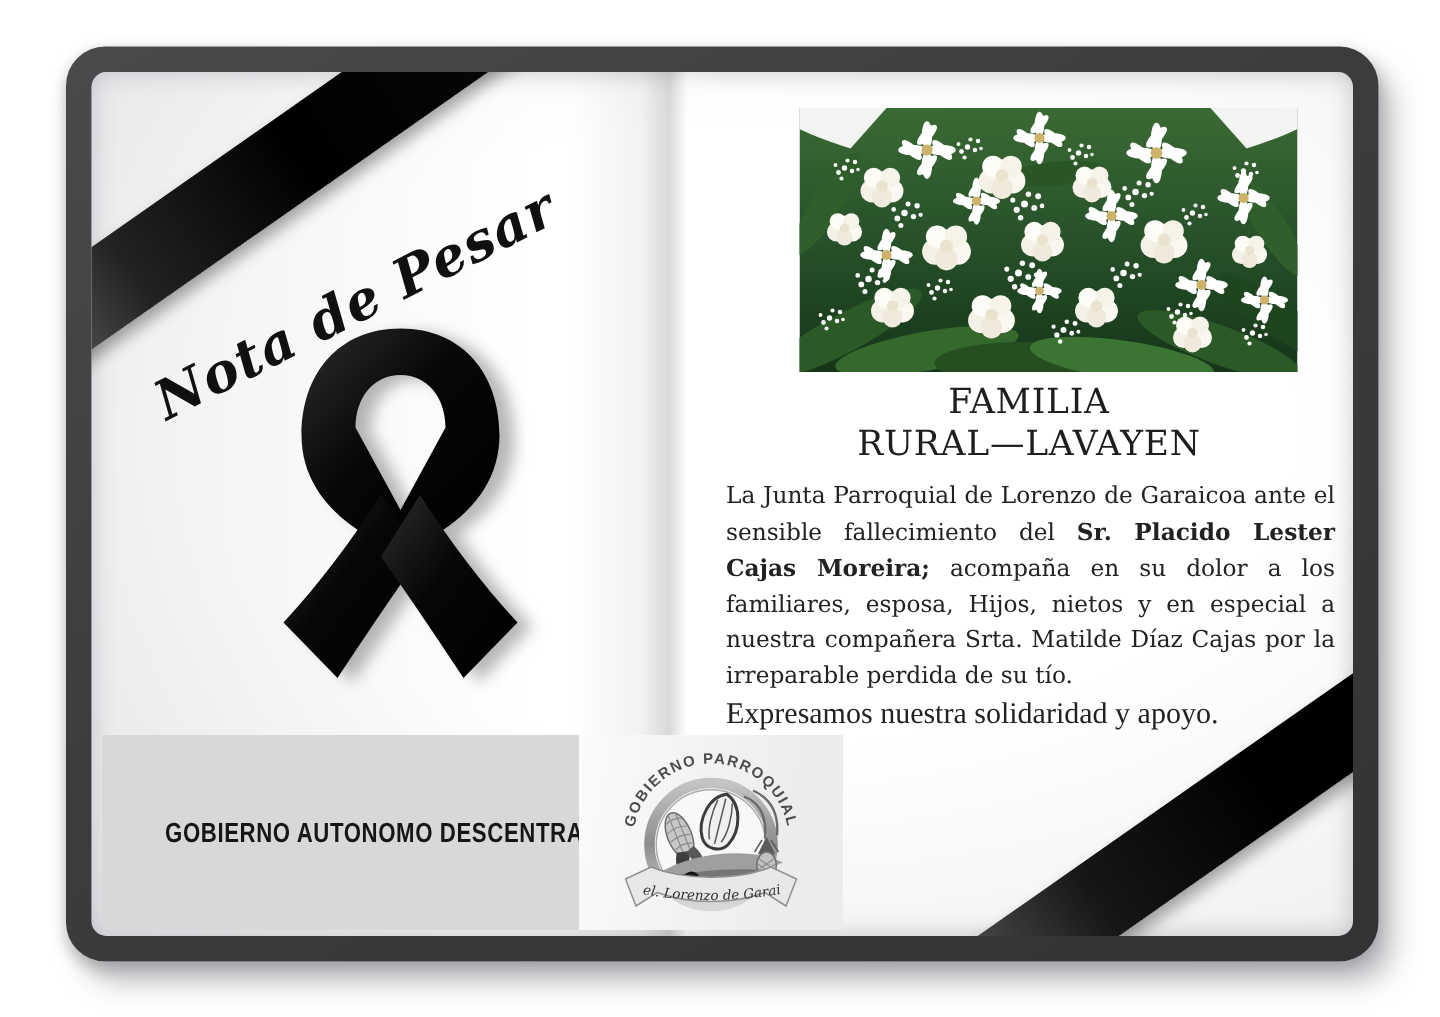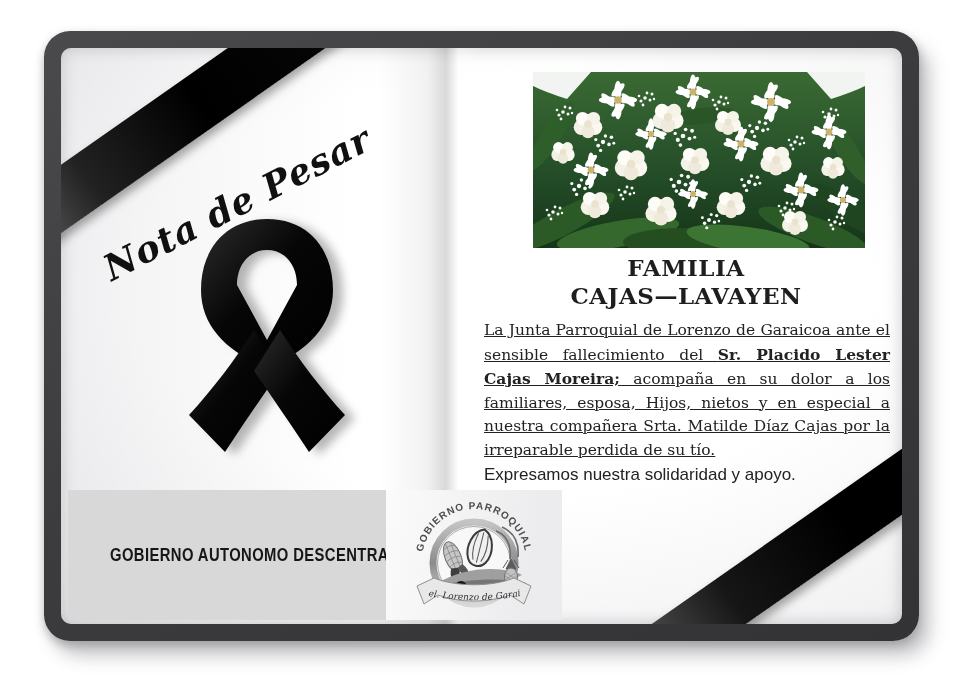--- a/index.html
+++ b/index.html
@@ -38,28 +38,28 @@
         font-weight:bold;letter-spacing:0.5px;}
   .ln1 .cond,.ln2 .cond{font-size:18.5px;}
   .ln3{margin-top:6px;}
   .ln3 .cond{font-size:26px;}
   .logo-panel{position:absolute;left:325px;top:442px;width:176px;height:130px;
         background:linear-gradient(100deg,#fbfbfb 0%,#ececee 80%);
         display:flex;align-items:center;justify-content:center;}
   
   .photo{position:absolute;left:472px;top:24px;width:332px;height:176px;}
   .family-title{position:absolute;left:423px;top:206px;width:404px;text-align:center;
-        font-family:"DejaVu Serif",serif;font-weight:bold;font-size:23px;line-height:28px;
+        font-family:"DejaVu Serif",serif;font-weight:normal;font-size:23px;line-height:28px;
         color:#1e1e1e;letter-spacing:.5px;}
   .para{position:absolute;left:423px;top:271px;width:406px;height:144px;
         font-family:"DejaVu Serif",serif;font-size:15.5px;line-height:23.5px;color:#222;
-        text-align:justify;text-decoration:underline;}
+        text-align:justify;}
   .para b{font-weight:bold;}
   .closing{position:absolute;left:423px;top:417px;width:404px;
-        font-family:Liberation Sans, sans-serif;font-size:17px;color:#222;}
+        font-family:Liberation Serif, serif;font-size:20px;color:#222;}
 </style>
 </head>
 <body>
 
 <div class="canvas">
   <div class="frame">
     <div class="page">
       <div class="left-dim"></div>
       <div class="fold"></div>
 
@@ -214,21 +214,21 @@
         <use href="#carn" transform="translate(62,132) scale(1.1)"></use>
           <use href="#carn" transform="translate(128,138) scale(1.2)"></use>
         <use href="#carn" transform="translate(198,132) scale(1.1)"></use>
           <use href="#carn" transform="translate(262,150)"></use>
         <use href="#carn" transform="translate(300,95) scale(.9)"></use>
           <use href="#carn" transform="translate(30,80) scale(.9)"></use>
       </svg>
 
       <div class="family-title">
         <div>FAMILIA</div>
-        <div>CAJAS—LAVAYEN</div>
+        <div>RURAL—LAVAYEN</div>
       </div>
 
       <div class="para"><span>La Junta Parroquial de Lorenzo de Garaicoa ante el sensible fallecimiento del </span><b>Sr. Placido Lester Cajas Moreira;</b><span> acompaña en su dolor a los familiares, esposa,  Hijos, nietos y en especial a nuestra compañera Srta. Matilde Díaz Cajas por la irreparable perdida de su tío.</span></div>
 
       <div class="closing">Expresamos nuestra solidaridad y apoyo.</div>
 
       <div class="band band-tl"></div>
       <div class="band band-br"></div>
     </div>
   </div>

